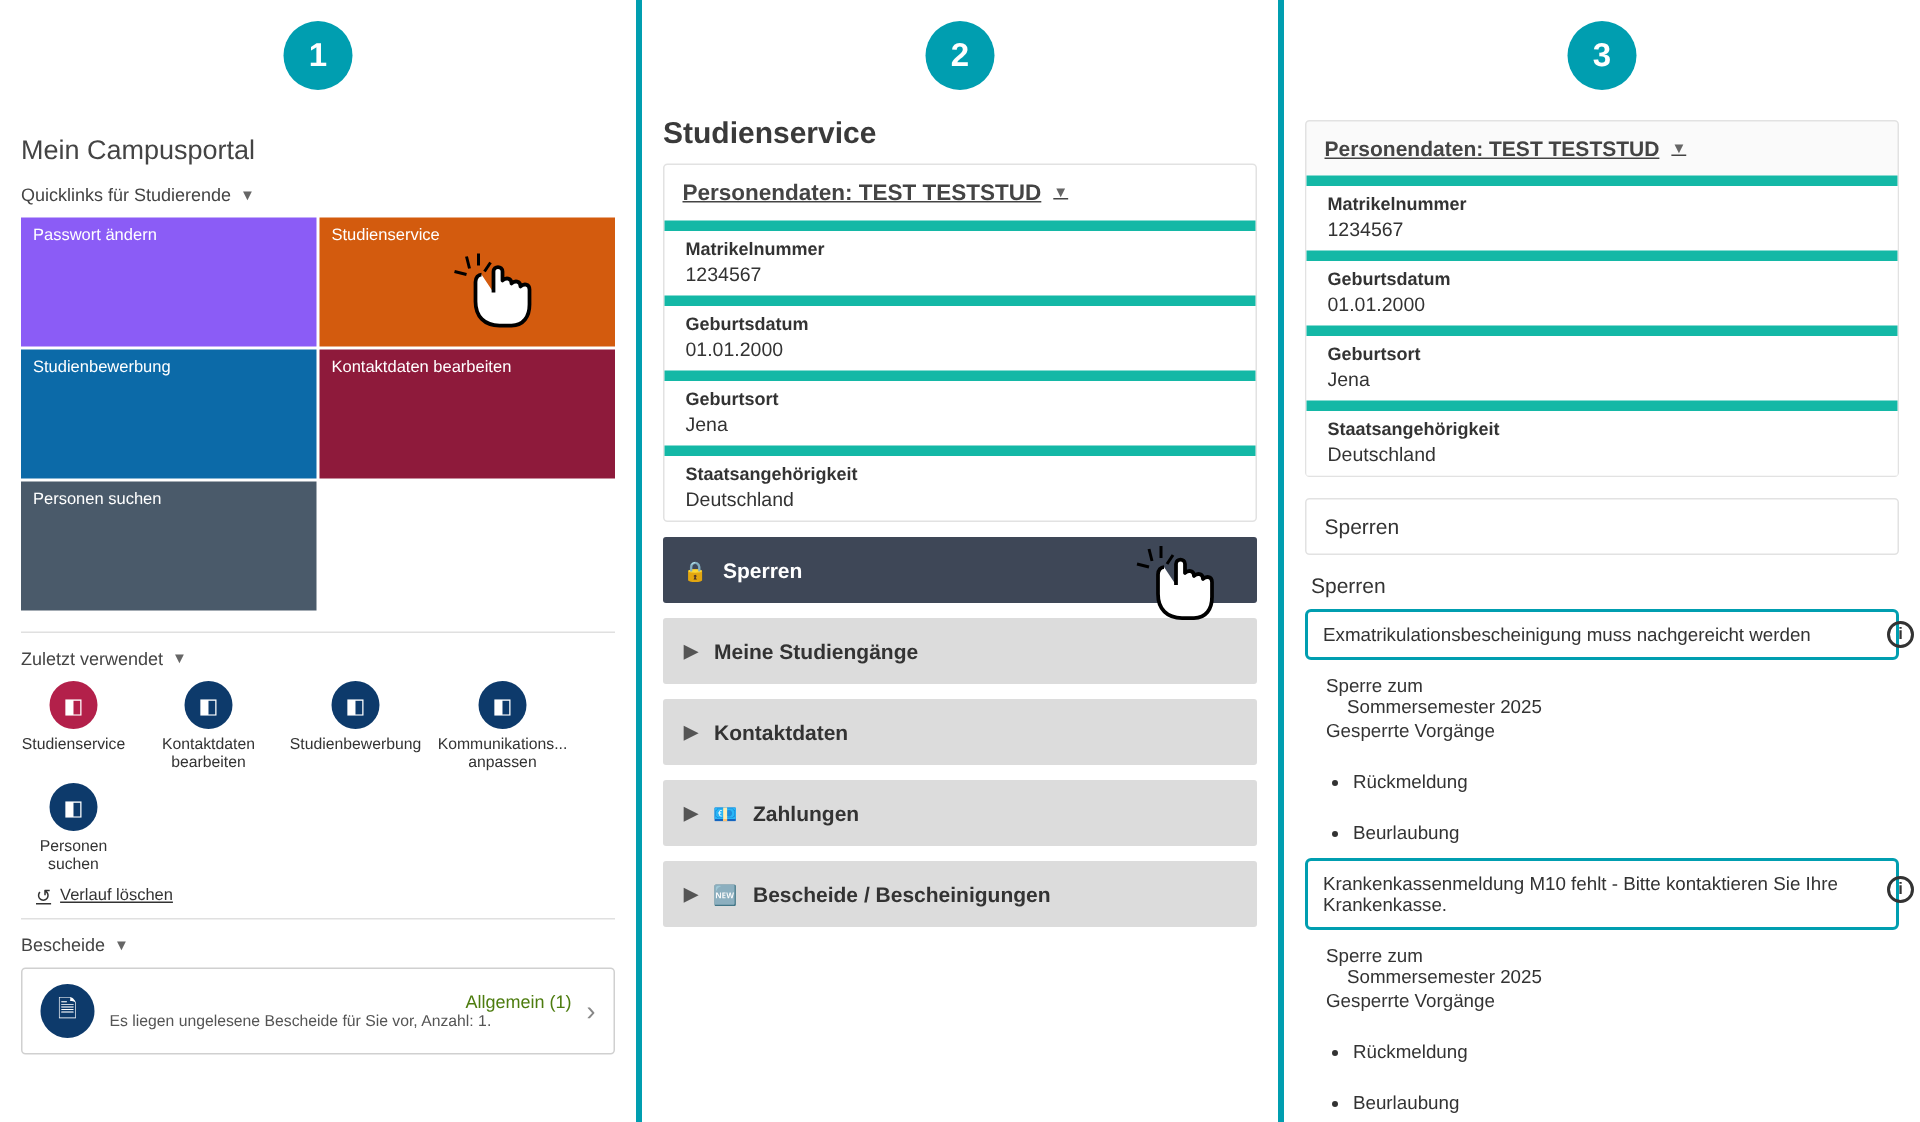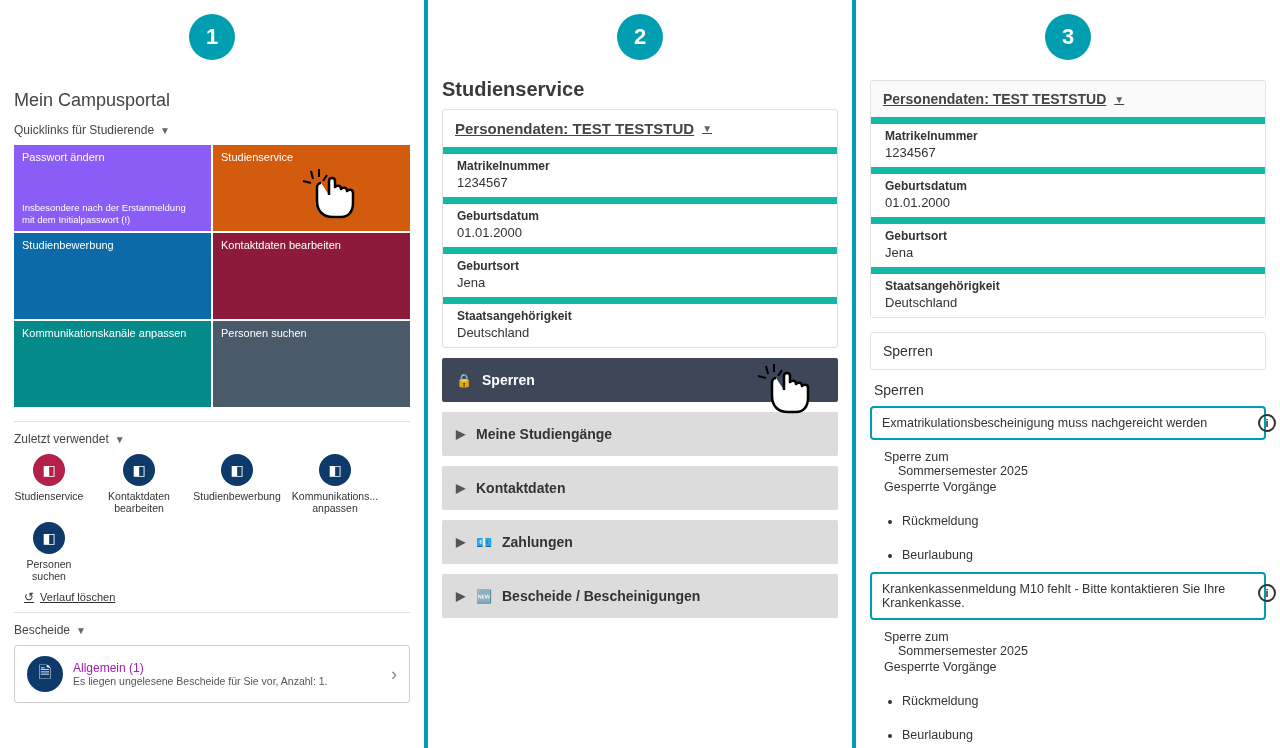--- a/index.html
+++ b/index.html
@@ -156,21 +156,21 @@
     margin-top: 6px;
     cursor: pointer;
   }
   .besch-icon {
     width: 36px; height: 36px; border-radius: 50%;
     background: #0d3a6b; color: #fff;
     display: flex; align-items: center; justify-content: center;
     font-size: 16px;
   }
   .besch-content { flex: 1; }
-  .besch-title { font-size: 12px; color: #a21caf; }
+  .besch-title { font-size: 12px; color: #4d7c0f; text-align: right; }
   .besch-sub { font-size: 10.5px; color: #555; }
   .besch-arrow { color: #888; font-size: 18px; }
 
   
   .p2 { padding-top: 78px; }
   .p2-title { font-size: 20px; color: #3a3a3a; margin-bottom: 8px; font-weight: 600; }
   .status-bar {
     background: #3e4757;
     color: #fff;
     font-size: 13px;
@@ -289,21 +289,20 @@
     <div class="p1-title">Mein Campusportal</div>
 
     <div class="quicklinks-header">
       <span>Quicklinks für Studierende</span>
       <span class="caret-down">▼</span>
     </div>
 
     <div class="tiles">
       <div class="tile tile-green">
         <span>Passwort ändern</span>
-        <small>Insbesondere nach der Erstanmeldung mit dem Initialpasswort (!)</small>
       </div>
       <div class="tile tile-orange">
         <span>Studienservice</span>
         <div class="cursor-icon" style="top:22px; left:86px;">
           <svg class="cursor-svg" viewBox="0 0 60 54">
             <g stroke="#000" stroke-width="2" fill="none">
               <line x1="12" y1="4" x2="14" y2="12"></line>
                 <line x1="4" y1="14" x2="12" y2="16"></line>
                 <line x1="20" y1="2" x2="20" y2="10"></line>
                 <line x1="28" y1="8" x2="24" y2="14"></line>
@@ -311,23 +310,20 @@
             <path d="M22 16 C20 16 18 18 18 21 L18 34 C18 44 24 50 34 50 L42 50 C50 50 54 44 54 36 L54 26 C54 22 50 22 48 24 C48 20 44 20 42 22 C42 18 38 18 36 20 L36 14 C36 10 30 10 30 14 L30 28" fill="#fff" stroke="#000" stroke-width="2.5" stroke-linejoin="round"></path>
           </svg>
         </div>
       </div>
       <div class="tile tile-blue">
         <span>Studienbewerbung</span>
       </div>
       <div class="tile tile-maroon">
         <span>Kontaktdaten bearbeiten</span>
       </div>
-      <div class="tile tile-teal">
-        <span>Kommunikationskanäle anpassen</span>
-      </div>
       <div class="tile tile-slate">
         <span>Personen suchen</span>
       </div>
     </div>
 
     <div class="section-hr"></div>
     <div class="section-header">
       <span>Zuletzt verwendet</span>
       <span class="caret-down">▼</span>
     </div>

